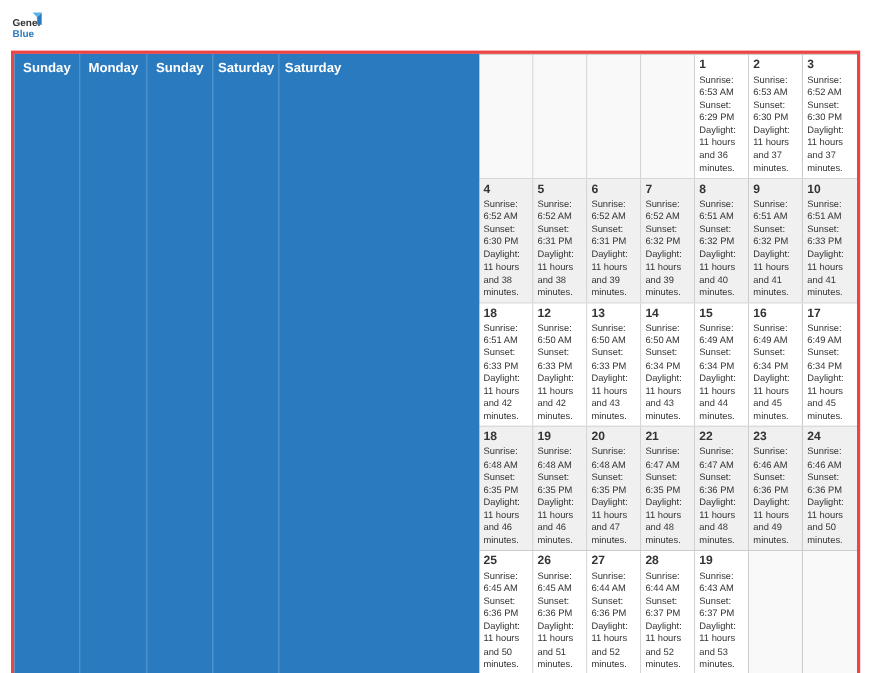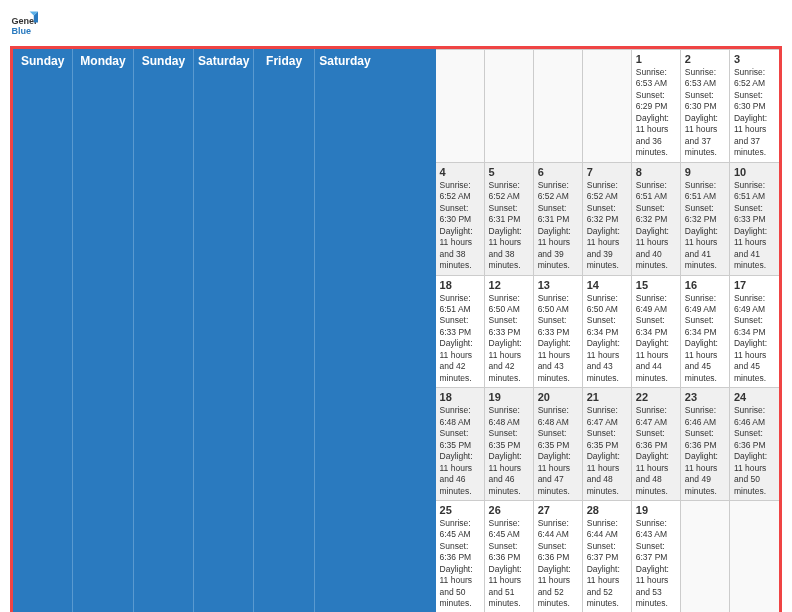--- a/index.html
+++ b/index.html
@@ -127,21 +127,20 @@
       <div class="location"></div>
     </div>
   </div>
 
   <div class="calendar">
     <div class="cal-header" id="cal-header-row">
         <div class="cal-header-cell">Sunday</div>
         <div class="cal-header-cell">Monday</div>
         <div class="cal-header-cell">Sunday</div>
         <div class="cal-header-cell">Saturday</div>
-        <div class="cal-header-cell">Friday</div>
         <div class="cal-header-cell">Saturday</div>
       </div>
     <div class="cal-body" id="cal-body">
         <div class="cal-row">
           <div class="cal-cell empty"></div>
           <div class="cal-cell empty"></div>
           <div class="cal-cell empty"></div>
           <div class="cal-cell empty"></div>
           <div class="cal-cell">
             <span class="day-number">1</span>

